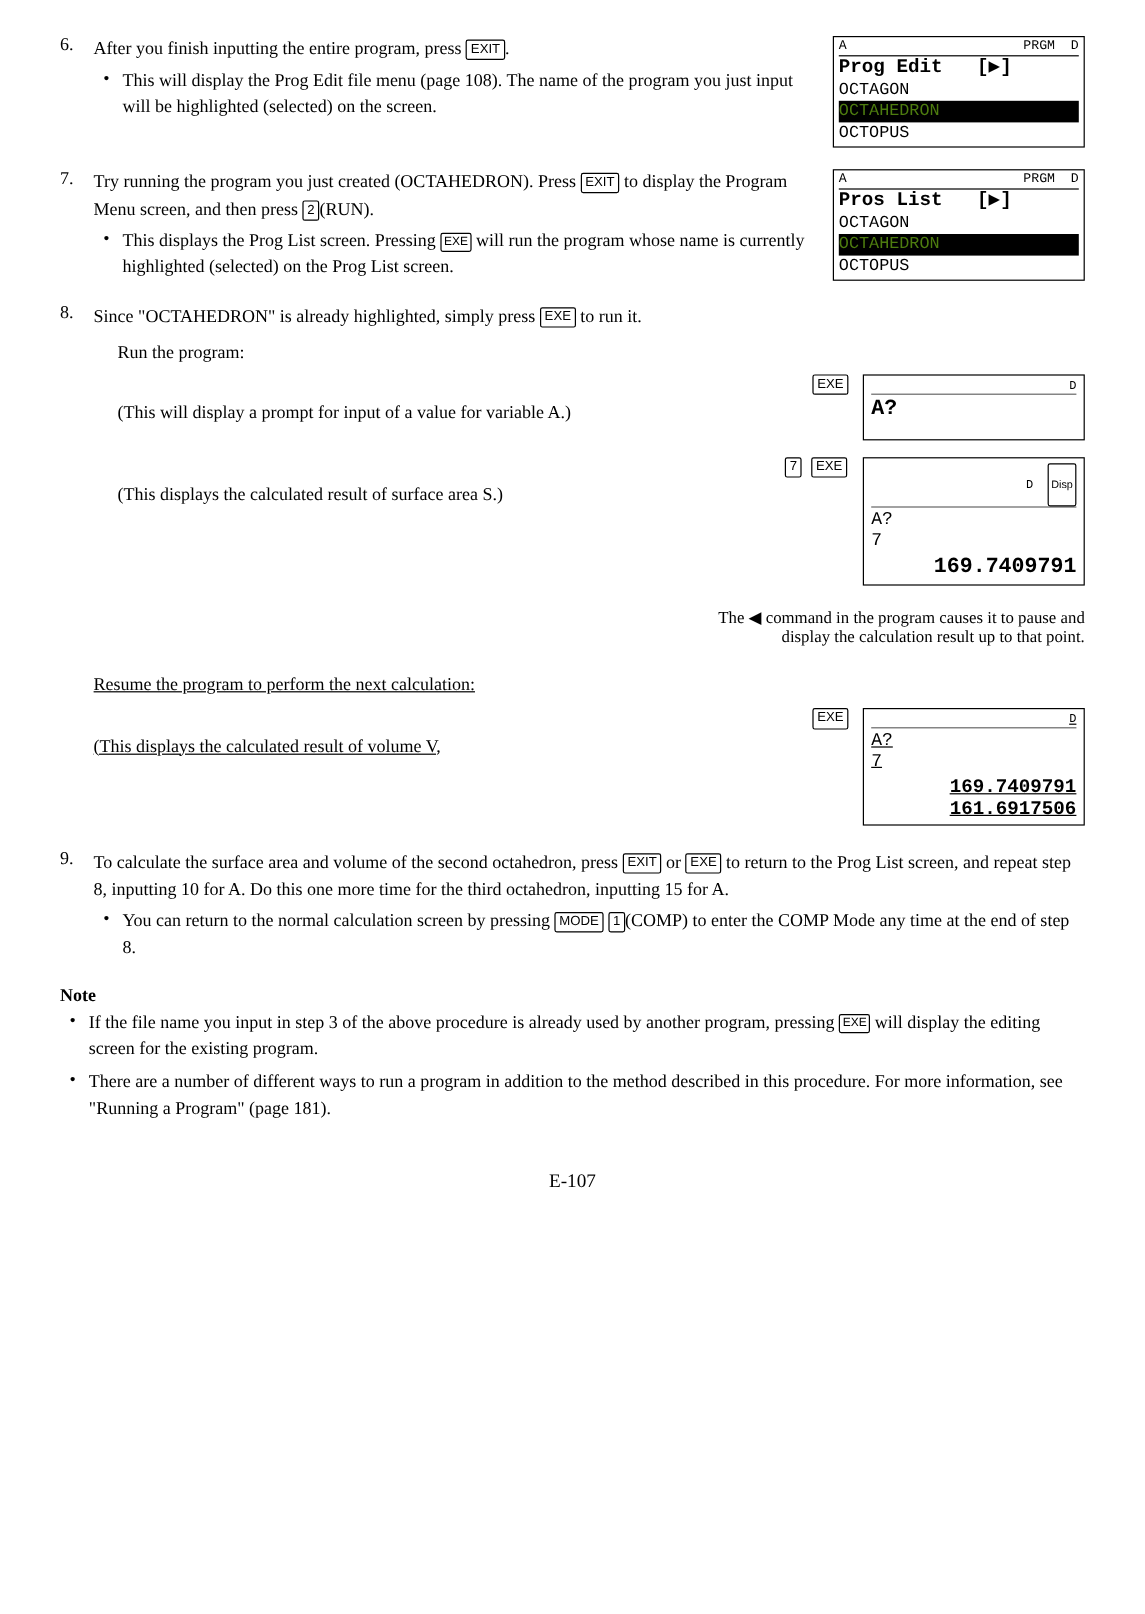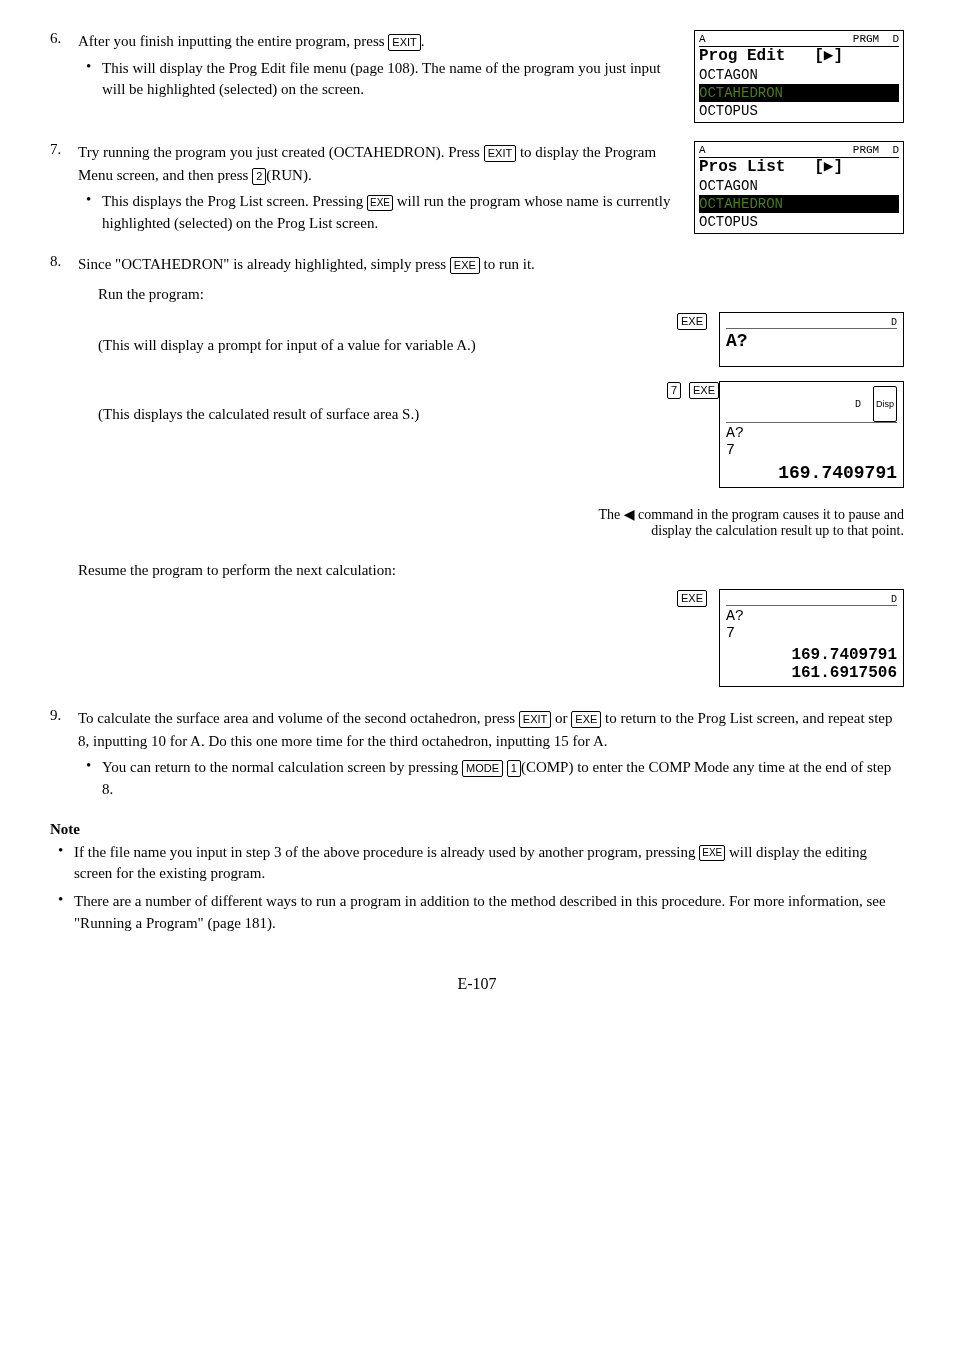--- a/index.html
+++ b/index.html
@@ -272,21 +272,21 @@
             <div class="calc-screen-small" style="width:185px; min-height:55px;">
               <div class="calc-header-sm">
                 <span>D</span>
               </div>
               <div style="font-size:18px; font-weight:bold;">A?</div>
             </div>
           </div>
         </div>
 
         <div style="margin-top:14px;">
-          <div style="display:flex; align-items:flex-start; margin-top:6px; gap:0;">
+          <div style="display:flex; align-items:flex-start; margin-top:6px; gap:13px;">
             <div style="flex:1;">
               <div style="text-align:right; margin-bottom:4px;">
                 <span class="key-btn">7</span>
                 <span class="key-btn" style="margin-left:4px;">EXE</span>
               </div>
               <p>(This displays the calculated result of surface area S.)</p>
             </div>
             <div>
               <div class="calc-screen-small" style="width:185px;">
                 <div class="calc-header-sm">
@@ -301,27 +301,28 @@
         </div>
       </div>
     </div>
   </div>
 
   <div style="text-align:right; margin-top:8px; font-size:14px; margin-right:0;">
     <div>The ◀ command in the program causes it to pause and</div>
     <div>display the calculation result up to that point.</div>
   </div>
 
-  <div style="margin-left:28px; margin-top:20px;">
+  <div style="margin-left:28px; margin-top:20px;text-decoration:underline;">
     <p>Resume the program to perform the next calculation:</p>
     <div style="display:flex; align-items:flex-start; margin-top:8px; gap:12px;">
       <div style="flex:1;">
         <div style="text-align:right; margin-bottom:4px;">
           <span class="key-btn">EXE</span>
         </div>
+        <p>(This displays the calculated result of volume V,</p>
       </div>
       <div>
         <div class="calc-screen-small" style="width:185px;">
           <div class="calc-header-sm">
             <span>D</span>
           </div>
           <div style="font-size:15px;">A?</div>
           <div style="font-size:15px;">7</div>
           <div style="font-size:16px; text-align:right; font-weight:bold; margin-top:4px;">169.7409791</div>
           <div style="font-size:16px; text-align:right; font-weight:bold;">161.6917506</div>

